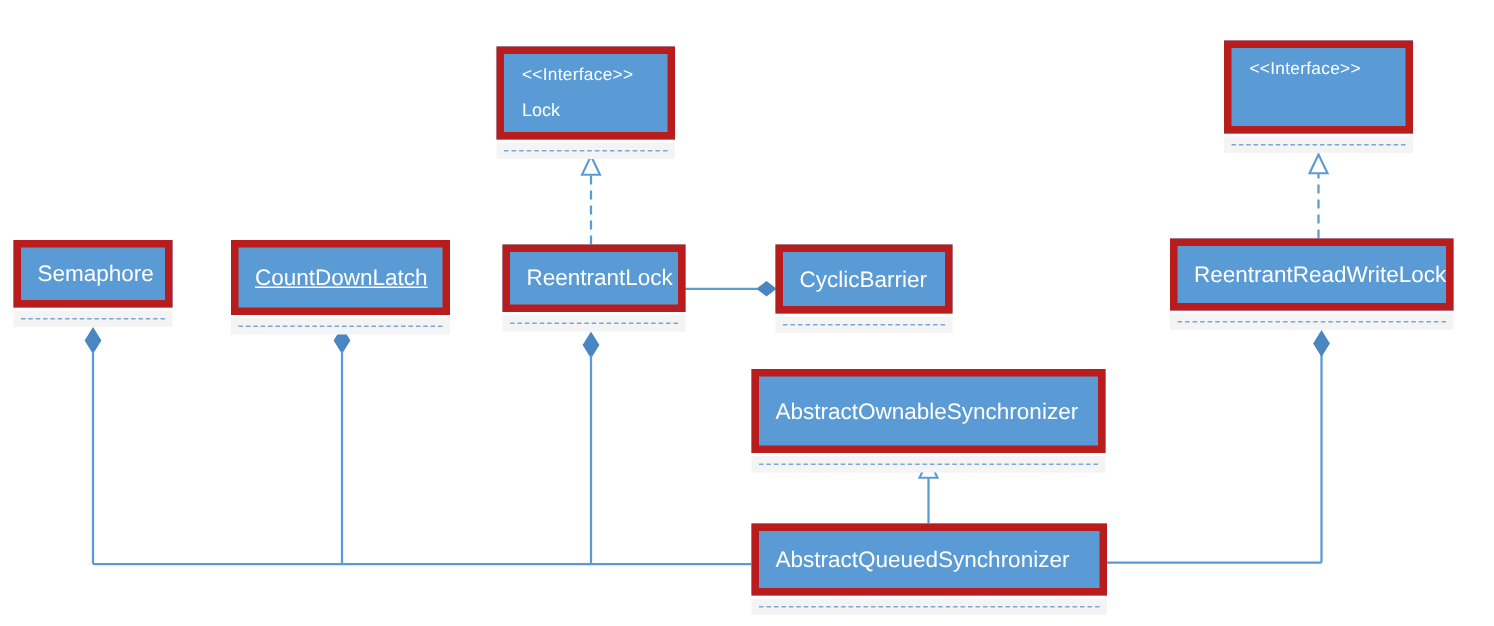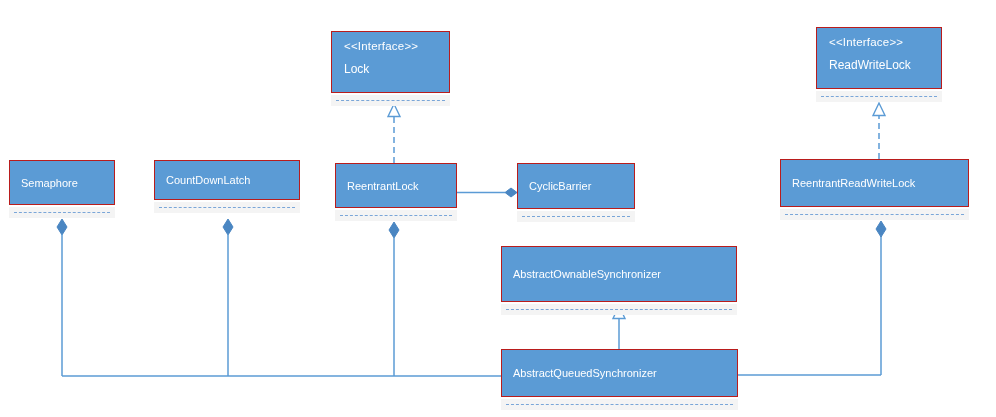--- a/index.html
+++ b/index.html
@@ -8,28 +8,28 @@
     width: 996px;
     height: 417px;
     background: #ffffff;
     font-family: "Liberation Sans", sans-serif;
     overflow: hidden;
   }
   .node { position: absolute; }
   .node .header {
     box-sizing: border-box;
     background: #5b9bd5;
-    border: 1px solid #b91c1c;
+    border: 5px solid #b91c1c;
     color: #ffffff;
   }
   .node.cls .header {
     display: flex;
     align-items: center;
     padding-left: 11px;
-    font-size: 11px;
+    font-size: 15px;
   }
   .node.iface .header {
     padding: 8px 0 0 12px;
   }
   .node.iface .stereo {
     display: block;
     font-size: 11.5px;
     letter-spacing: .2px;
     margin-bottom: 10px;
   }
@@ -99,38 +99,37 @@
       <span class="name">Lock</span>
     </div>
     <div class="compartment">
         <div class="dashline"></div>
       </div>
   </div>
 
   <div class="node iface" style="left:816px; top:27px; width:126px;">
     <div class="header" style="height:62px;">
       <span class="stereo">&lt;&lt;Interface&gt;&gt;</span>
-      <span class="name">ReadWriteLock</span>
     </div>
     <div class="compartment">
         <div class="dashline"></div>
       </div>
   </div>
 
   <div class="node cls" style="left:9px; top:160px; width:106px;">
     <div class="header" style="height:45px;">
       <span>Semaphore</span>
     </div>
     <div class="compartment">
         <div class="dashline"></div>
       </div>
   </div>
 
   <div class="node cls" style="left:154px; top:160px; width:146px;">
-    <div class="header" style="height:40px;">
+    <div class="header" style="height:50px;text-decoration:underline;">
       <span>CountDownLatch</span>
     </div>
     <div class="compartment">
         <div class="dashline"></div>
       </div>
   </div>
 
   <div class="node cls" style="left:335px; top:163px; width:122px;">
     <div class="header" style="height:45px;">
       <span>ReentrantLock</span>

